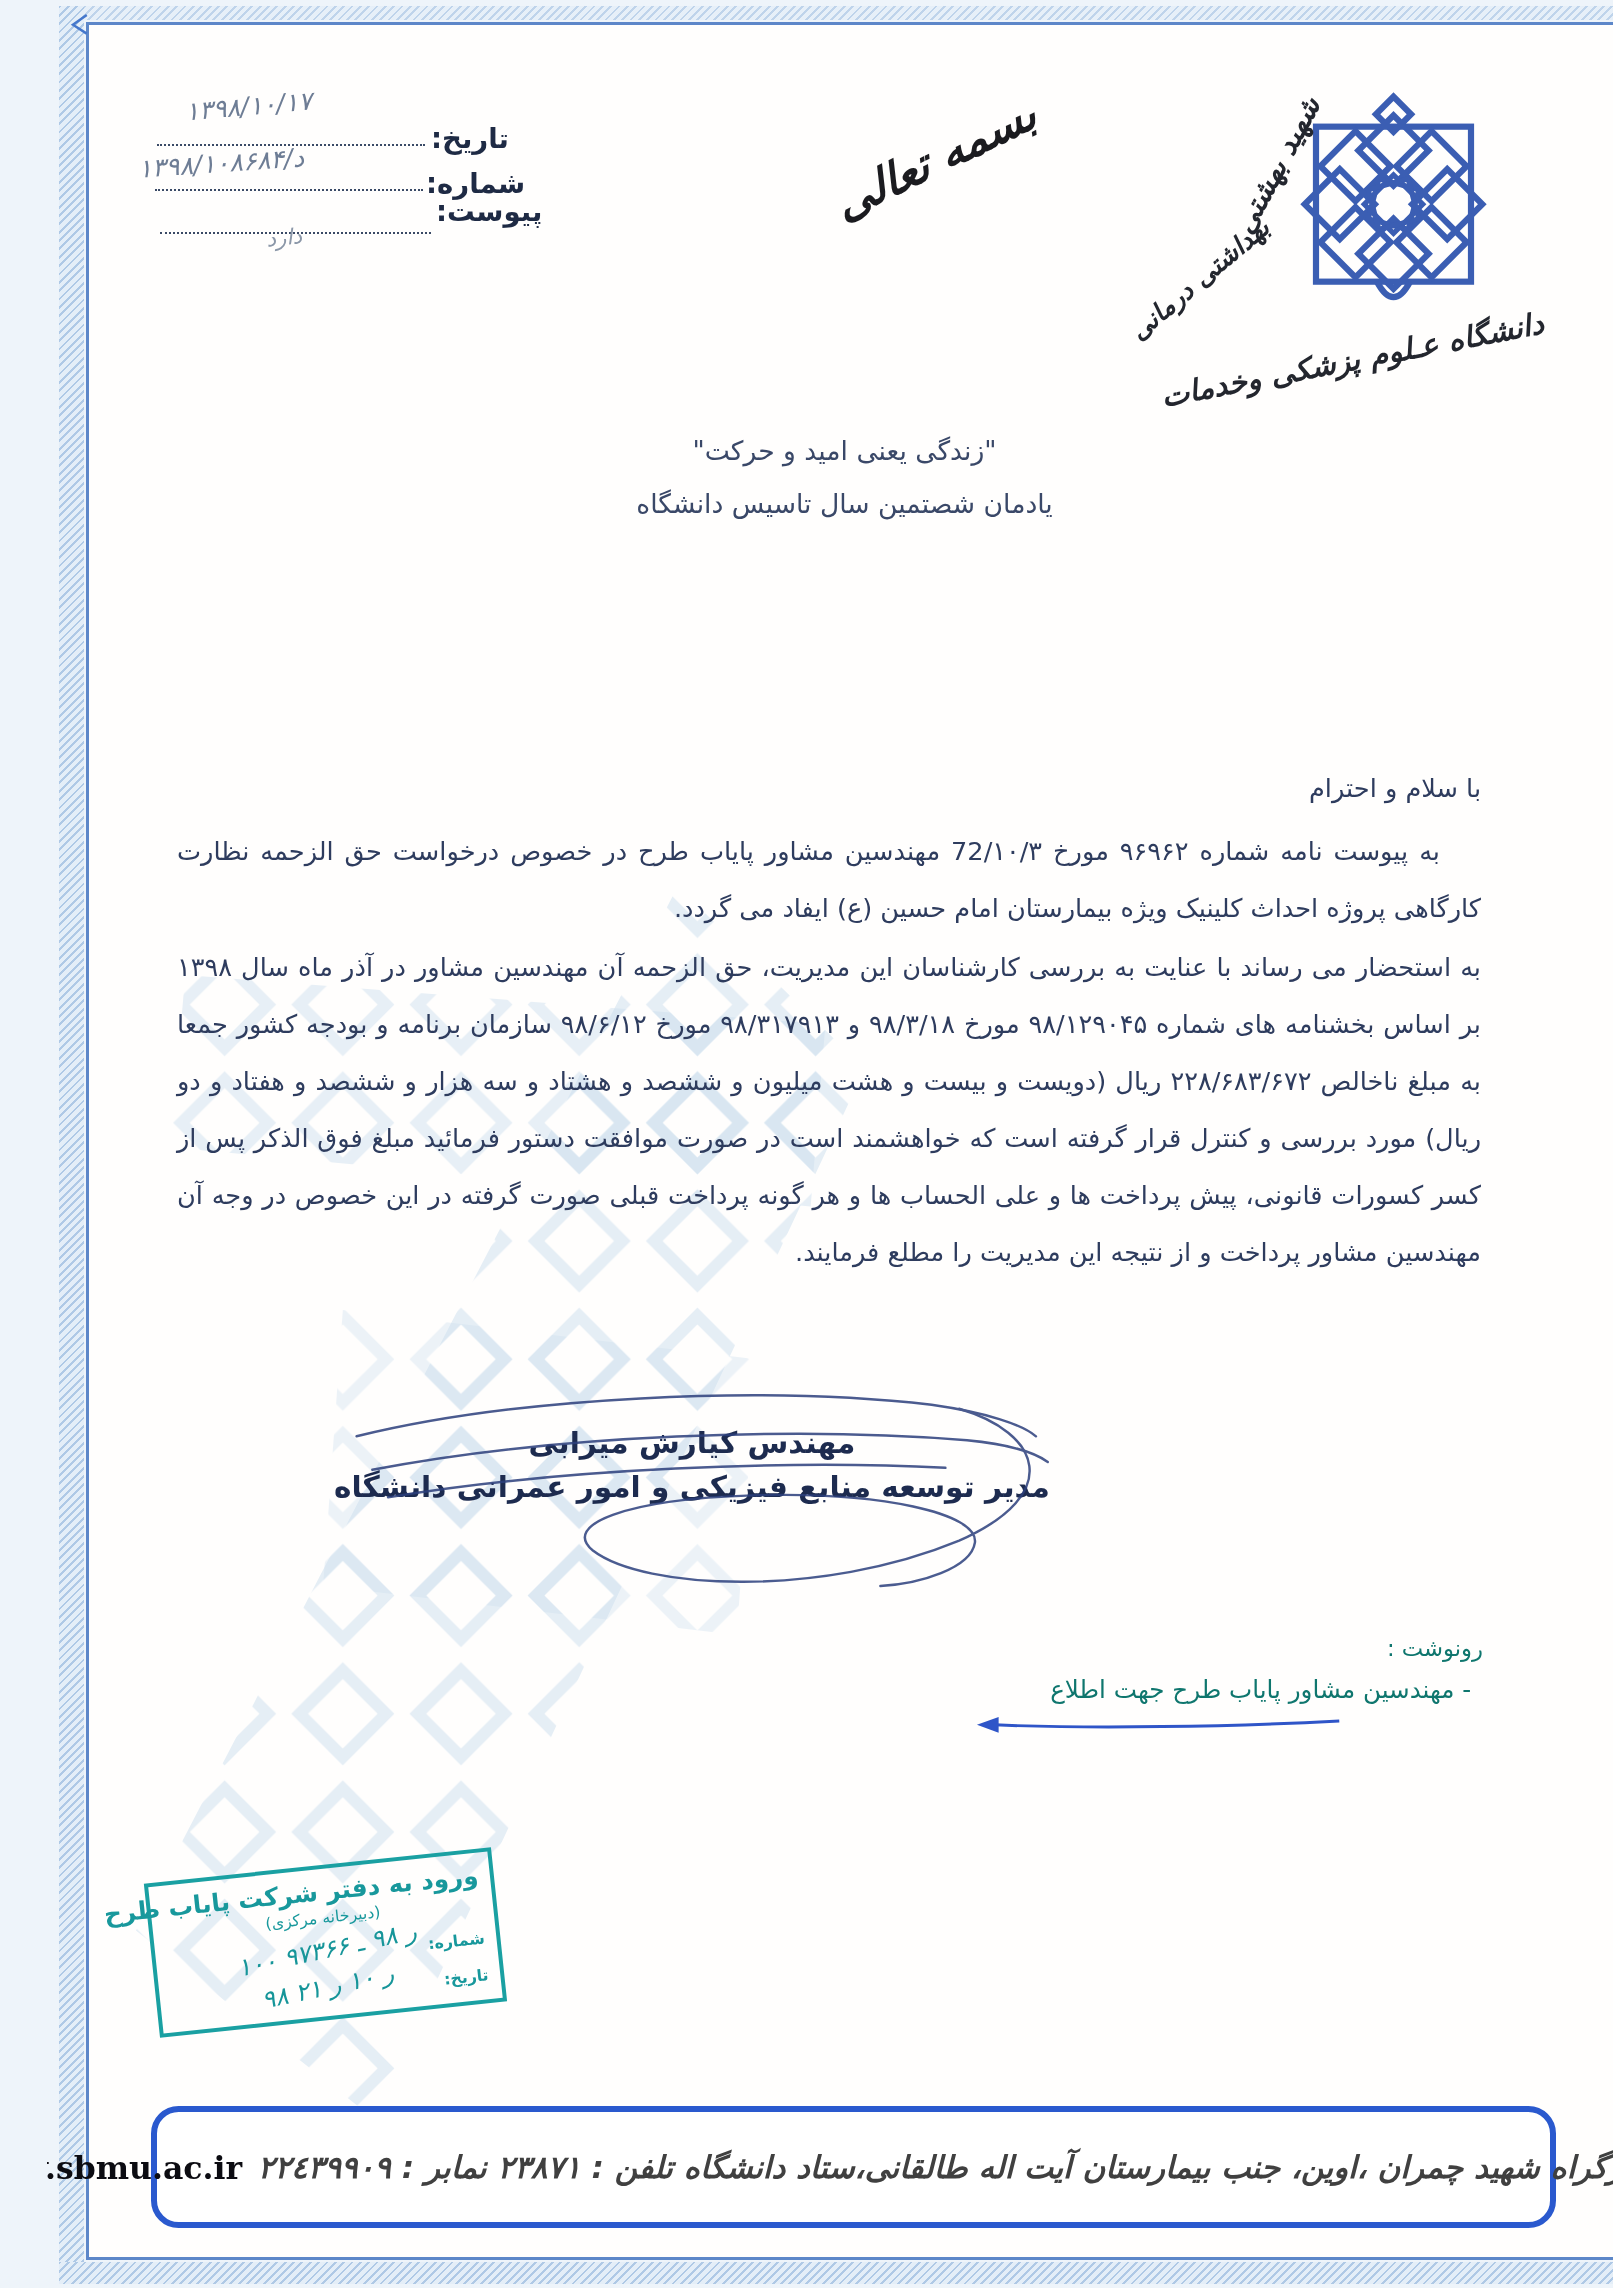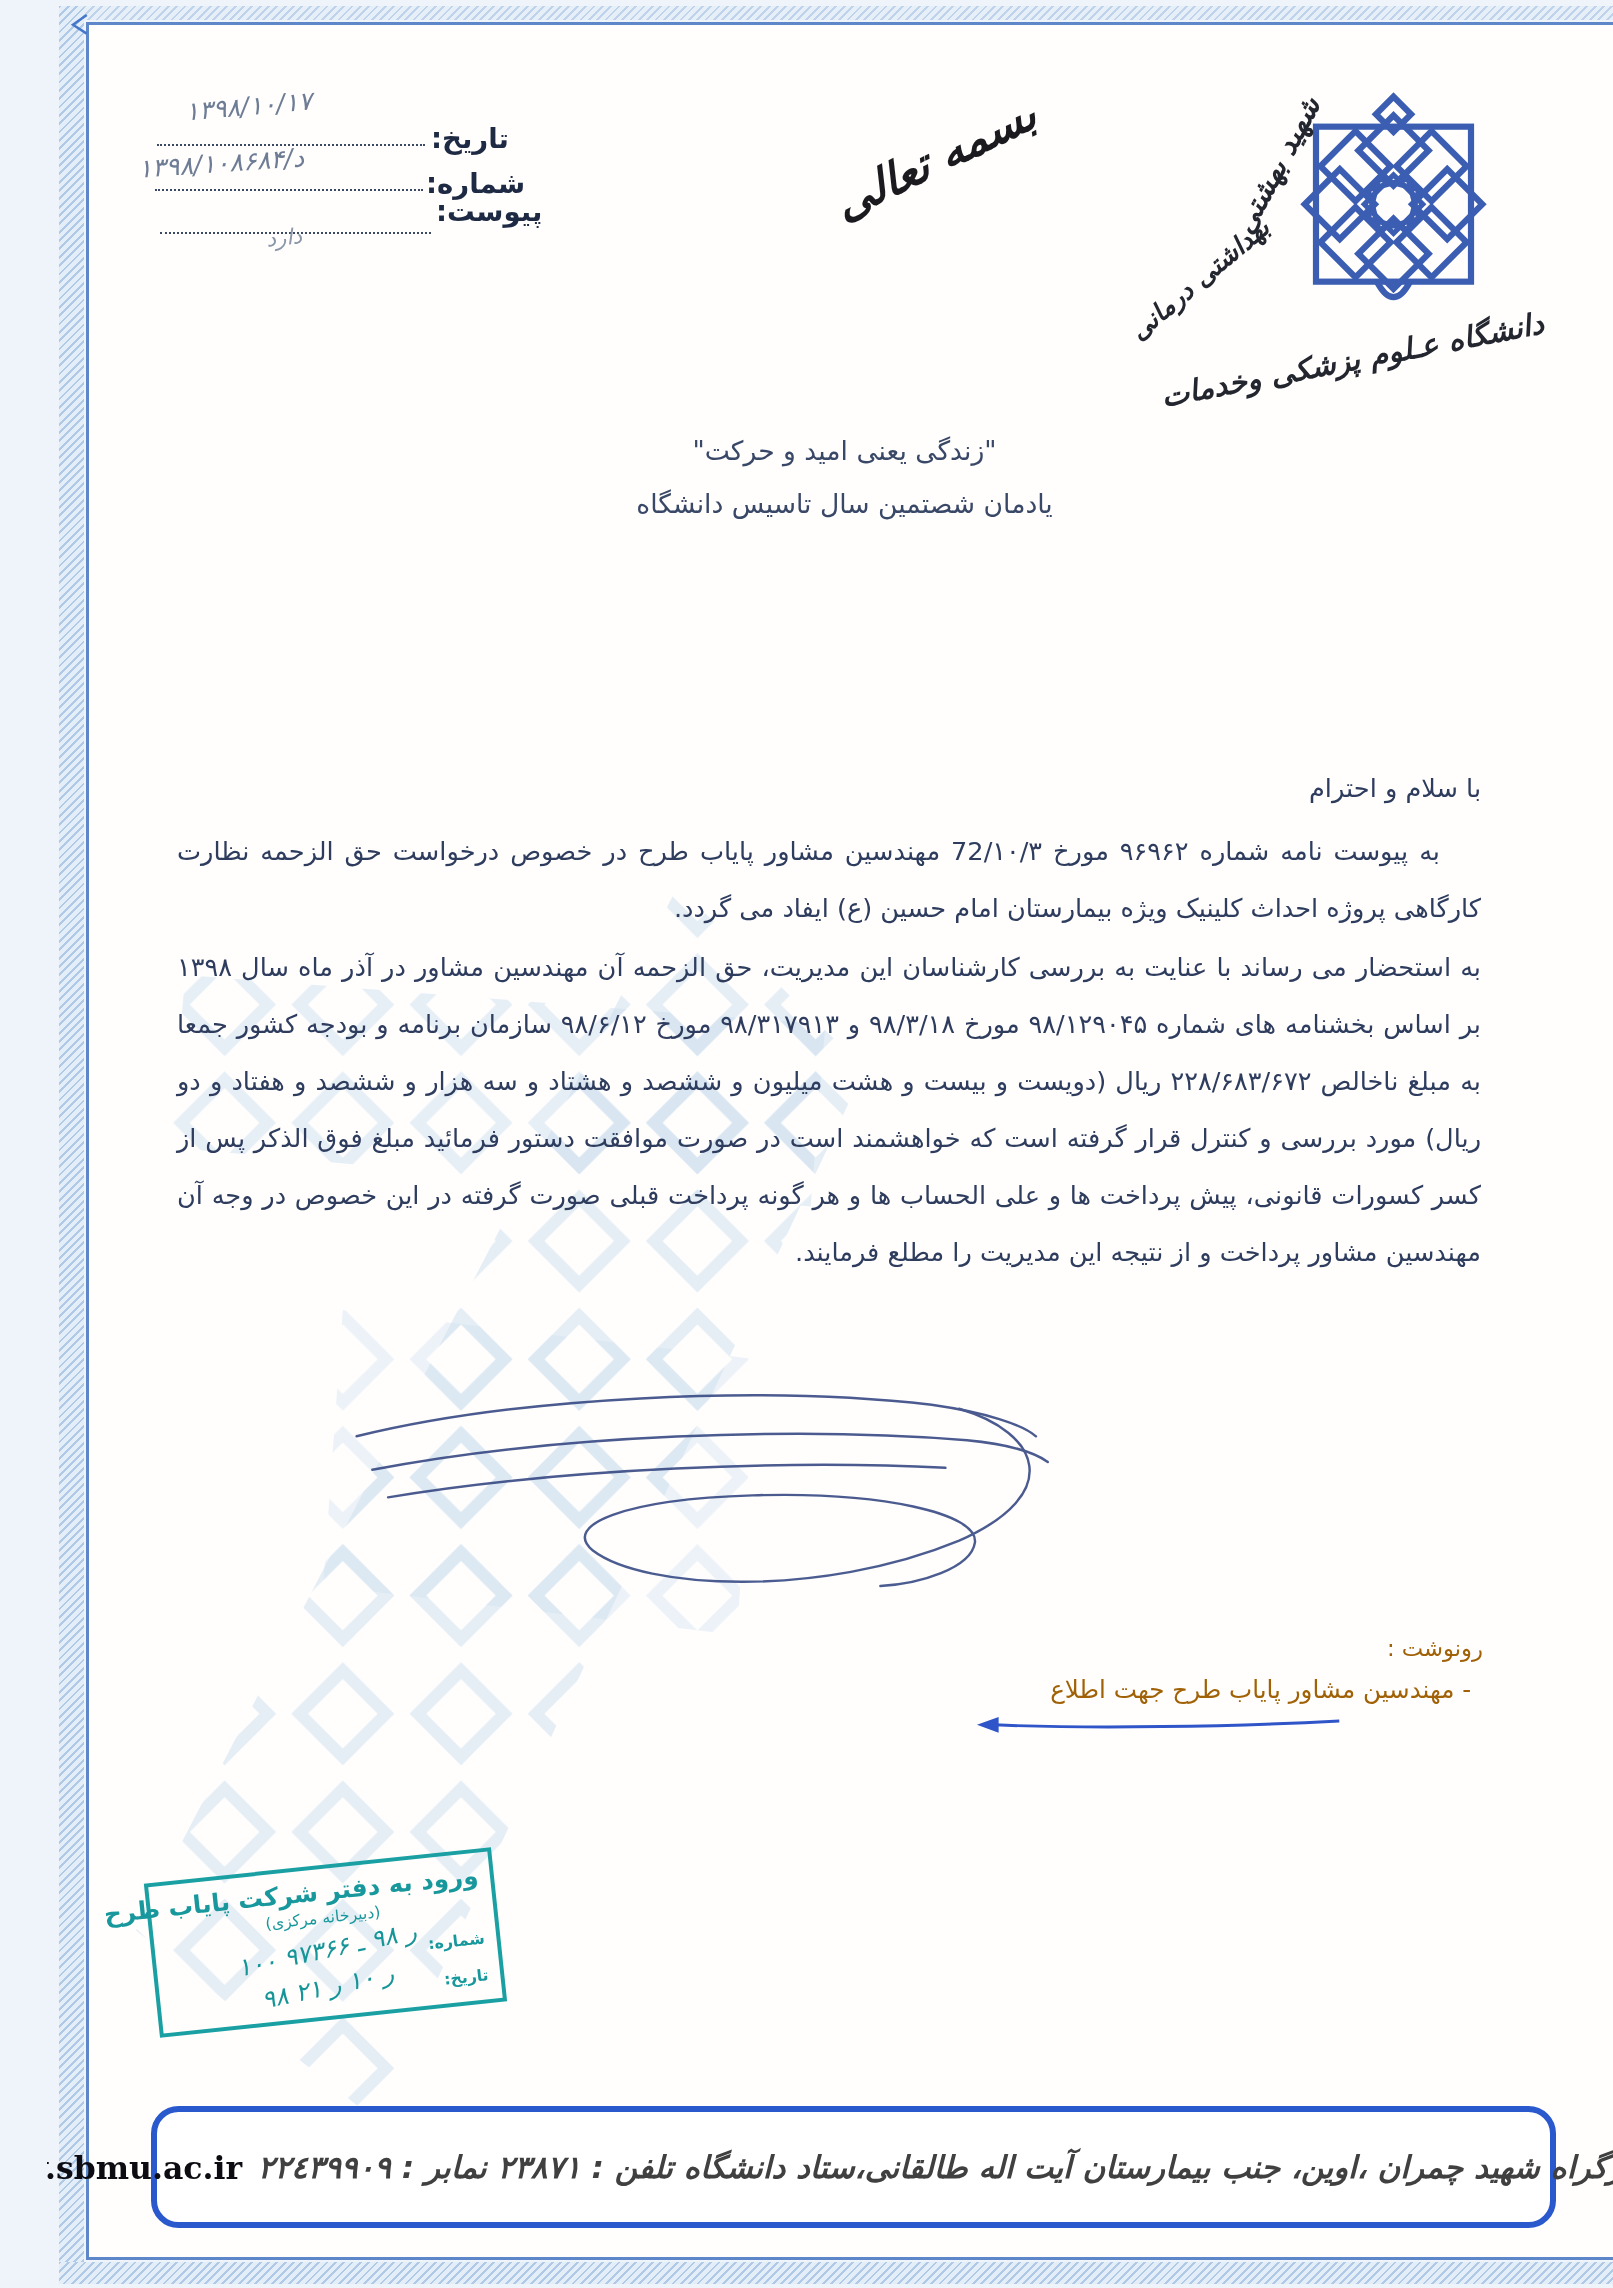--- a/index.html
+++ b/index.html
@@ -49,21 +49,21 @@
   .letter-body .salutation { text-align:right; }
   .letter-body p.p1 { text-indent:41px; margin-top:5.9px; }
   .letter-body p.p2 { margin-top:2px; }
 
   .sig-block { position:absolute; left:246px; top:1426px; width:798px; direction:rtl;
                text-align:center; font-weight:bold; color:#1d2b4f; }
   .sig-block .s-name  { font-size:29.6px; }
   .sig-block .s-title { font-size:29.6px; margin-top:9.9px; }
   .sig-ink { position:absolute; left:282px; top:1375px; pointer-events:none; }
 
-  .cc { position:absolute; left:867px; top:1635px; width:569px; direction:rtl; text-align:right; color:#a16207; }
+  .cc { position:absolute; left:867px; top:1635px; width:569px; direction:rtl; text-align:right; color:#0f766e; }
   .cc .cc-label { font-size:22.7px; }
   .cc .cc-item  { font-size:24.6px; margin-top:13.8px; padding-left:7.9px; padding-right:11.8px; }
   .cc-arrow { position:absolute; left:926px; top:1714px; }
 
   .stamp { position:absolute; left:104px; top:1865px; width:349px; padding:7.9px 11.8px 15.8px;
            border:4.9px solid #1aa0a2; color:#18989c; transform:rotate(-6deg); direction:rtl; }
   .stamp-title { font-size:24.6px; font-weight:bold; text-align:center; white-space:nowrap; }
   .stamp-sub   { font-size:15.8px; text-align:center; margin-top:2px; }
   .stamp-row   { display:flex; align-items:flex-end; gap:9.9px; margin-top:7.9px; }
   .stamp-label { font-size:15.8px; font-weight:bold; }
@@ -152,20 +152,24 @@
     <div>یادمان شصتمین سال تاسیس دانشگاه</div>
   </div>
 
 
   <div class="letter-body">
     <div class="salutation">با سلام و احترام</div>
     <p class="p1">به پیوست نامه شماره ۹۶۹۶۲ مورخ 72/۱۰/۳ مهندسین مشاور پایاب طرح در خصوص درخواست حق الزحمه نظارت کارگاهی پروژه احداث کلینیک ویژه بیمارستان امام حسین (ع) ایفاد می گردد.</p>
     <p class="p2">به استحضار می رساند با عنایت به بررسی کارشناسان این مدیریت، حق الزحمه آن مهندسین مشاور در آذر ماه سال ۱۳۹۸ بر اساس بخشنامه های شماره ۹۸/۱۲۹۰۴۵ مورخ ۹۸/۳/۱۸ و ۹۸/۳۱۷۹۱۳ مورخ ۹۸/۶/۱۲ سازمان برنامه و بودجه کشور جمعا به مبلغ ناخالص ۲۲۸/۶۸۳/۶۷۲ ریال (دویست و بیست و هشت میلیون و ششصد و هشتاد و سه هزار و ششصد و هفتاد و دو ریال) مورد بررسی و کنترل قرار گرفته است که خواهشمند است در صورت موافقت دستور فرمائید مبلغ فوق الذکر پس از کسر کسورات قانونی، پیش پرداخت ها و علی الحساب ها و هر گونه پرداخت قبلی صورت گرفته در این خصوص در وجه آن مهندسین مشاور پرداخت و از نتیجه این مدیریت را مطلع فرمایند.</p>
   </div>
 
+  <div class="sig-block">
+    <div class="s-name">مهندس کیارش میرابی</div>
+    <div class="s-title">مدیر توسعه منابع فیزیکی و امور عمرانی دانشگاه</div>
+  </div>
   <svg class="sig-ink" width="768" height="227" viewBox="0 0 780 230">
     <g fill="none" stroke="#2c3f7c" stroke-width="2.5" stroke-linecap="round" opacity="0.85">
       <path d="M28,62 C190,22 440,10 612,30 C668,38 704,50 718,62"></path>
       <path d="M44,96 C230,60 480,52 648,66 C690,70 716,78 730,88"></path>
       <path d="M60,124 C240,94 470,86 626,94"></path>
       <path d="M640,34 C722,58 748,120 640,168 C500,226 320,218 268,178 C236,152 300,126 430,122 C560,118 660,140 656,170 C652,196 600,212 560,214"></path>
     </g>
   </svg>
 
   <div class="cc">

